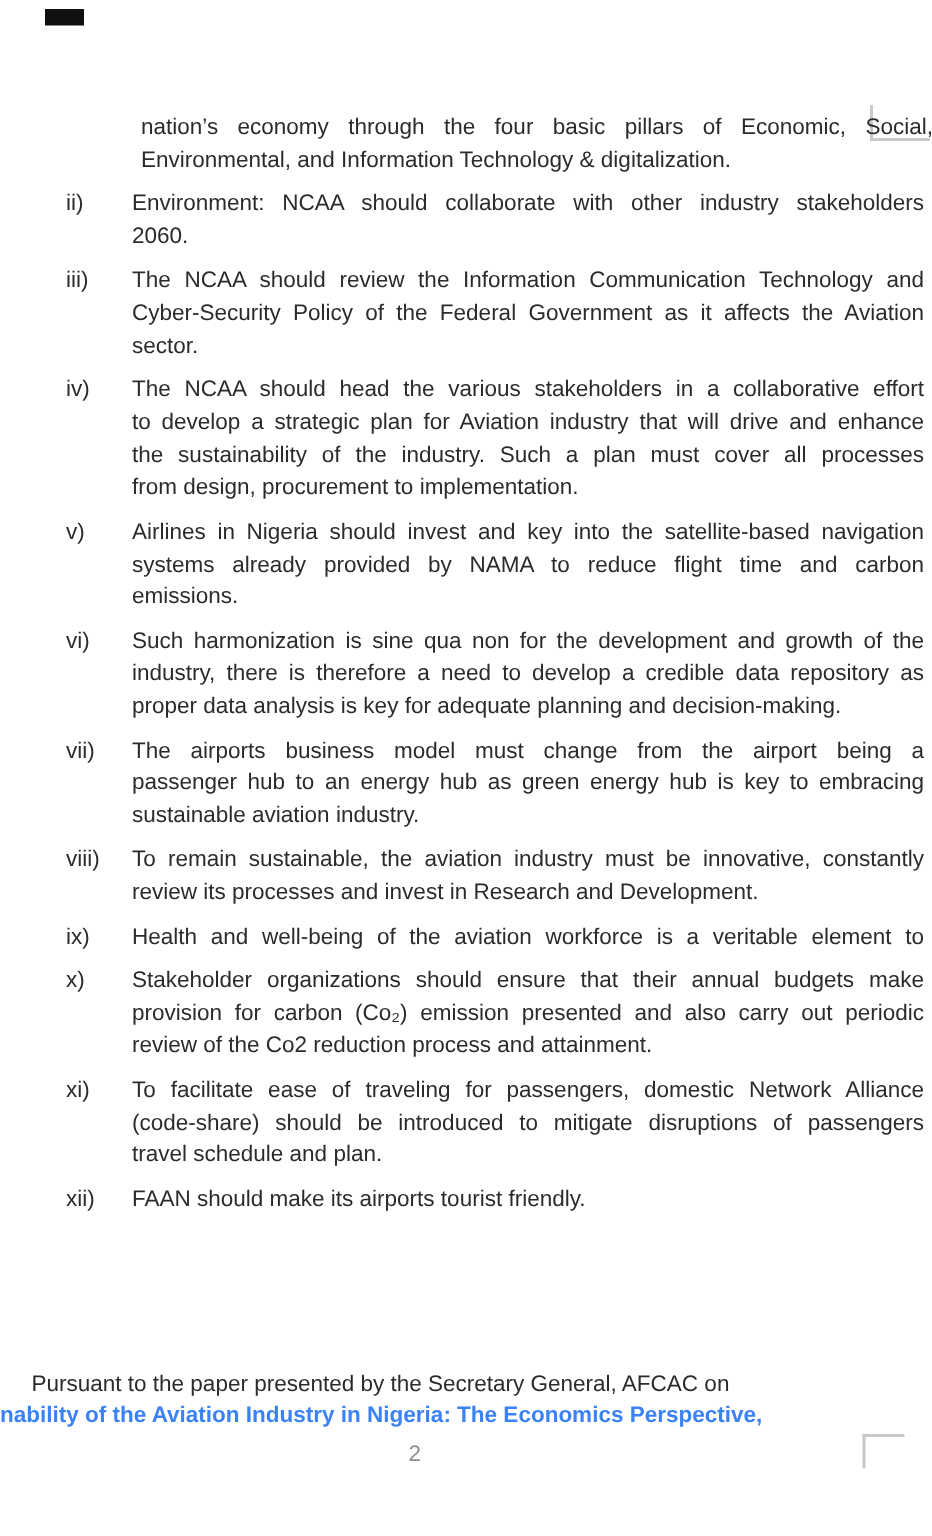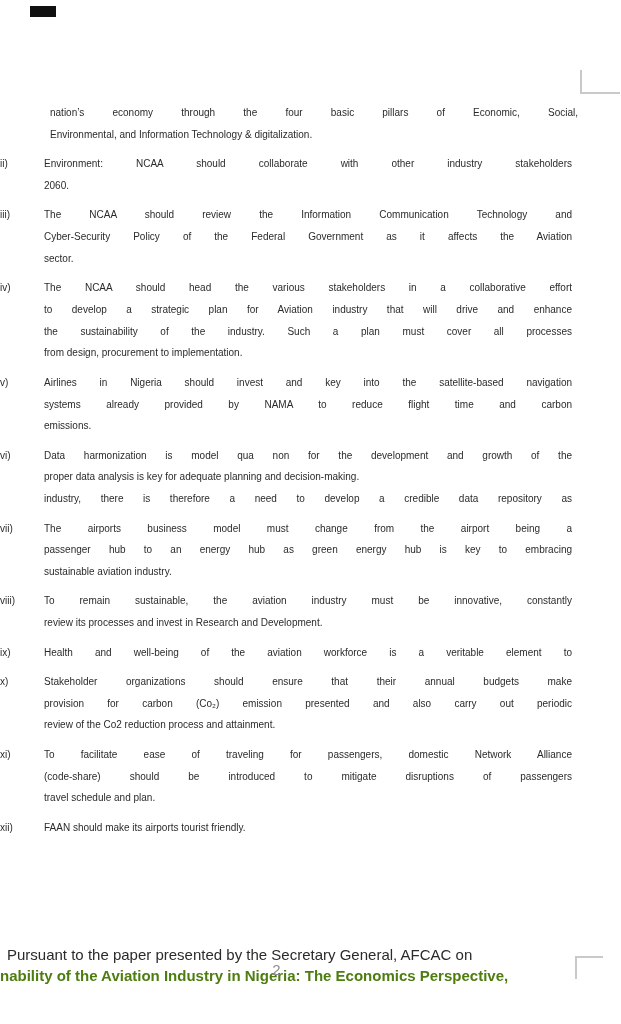--- a/index.html
+++ b/index.html
@@ -24,38 +24,38 @@
   .corner-tr {
     left:580px; top:70px; width:38px; height:22px;
     border-left:2px solid #c9c9c9; border-bottom:2px solid #c9c9c9;
   }
   .corner-br {
     left:575px; top:956px; width:26px; height:21px;
     border-left:2px solid #c9c9c9; border-top:2px solid #c9c9c9;
   }
 
   .content {
-    position:absolute; left:0; top:102px; width:578px;
-    font-size:10px; line-height:21.8px;
+    position:absolute; left:0; top:74px; width:578px;
+    font-size:15px; line-height:21.8px;padding-left:44px;
   }
   .para { margin:0 0 7.5px 50px; width:528px; }
   .list-item { position:relative; margin-bottom:7.5px; }
   .numeral { position:absolute; left:0; top:0; }
   .item-text { margin-left:44px; width:528px; }
 
   
   .ln { text-align:justify; text-align-last:justify; white-space:normal; }
   .ln.last { text-align:last left; text-align-last:left; }
 
   .footnote {
     position:absolute; left:0; top:912px; width:560px;
     font-size:15px; line-height:21px;
   }
-  .fn1 { padding-left:7px;margin-top:32px; }
-  .fn2 { font-weight:700; color:#4d7c0f; }
+  .fn1 { padding-left:21px; }
+  .fn2 { font-weight:700; color:#3b82f6; }
 
   .pageno {
     position:absolute; left:0; top:959px; width:553px;
     text-align:center; font-size:15px; line-height:21px; color:#8e8e8e;
   }
 </style>
 </head>
 <body>
 
 <div class="page">
@@ -98,23 +98,23 @@
           <span class="numeral">v)</span>
           <div class="item-text">
             <div class="ln">Airlines in Nigeria should invest and key into the satellite-based navigation</div>
             <div class="ln">systems already provided by NAMA to reduce flight time and carbon</div>
             <div class="ln last">emissions.</div>
           </div>
         </div>
         <div class="list-item">
           <span class="numeral">vi)</span>
           <div class="item-text">
-            <div class="ln">Data harmonization is model qua non for the development and growth of the</div>
+            <div class="ln">Such harmonization is sine qua non for the development and growth of the</div>
+            <div class="ln">industry, there is therefore a need to develop a credible data repository as</div>
             <div class="ln last">proper data analysis is key for adequate planning and decision-making.</div>
-            <div class="ln">industry, there is therefore a need to develop a credible data repository as</div>
           </div>
         </div>
         <div class="list-item">
           <span class="numeral">vii)</span>
           <div class="item-text">
             <div class="ln">The airports business model must change from the airport being a</div>
             <div class="ln">passenger hub to an energy hub as green energy hub is key to embracing</div>
             <div class="ln last">sustainable aviation industry.</div>
           </div>
         </div>

